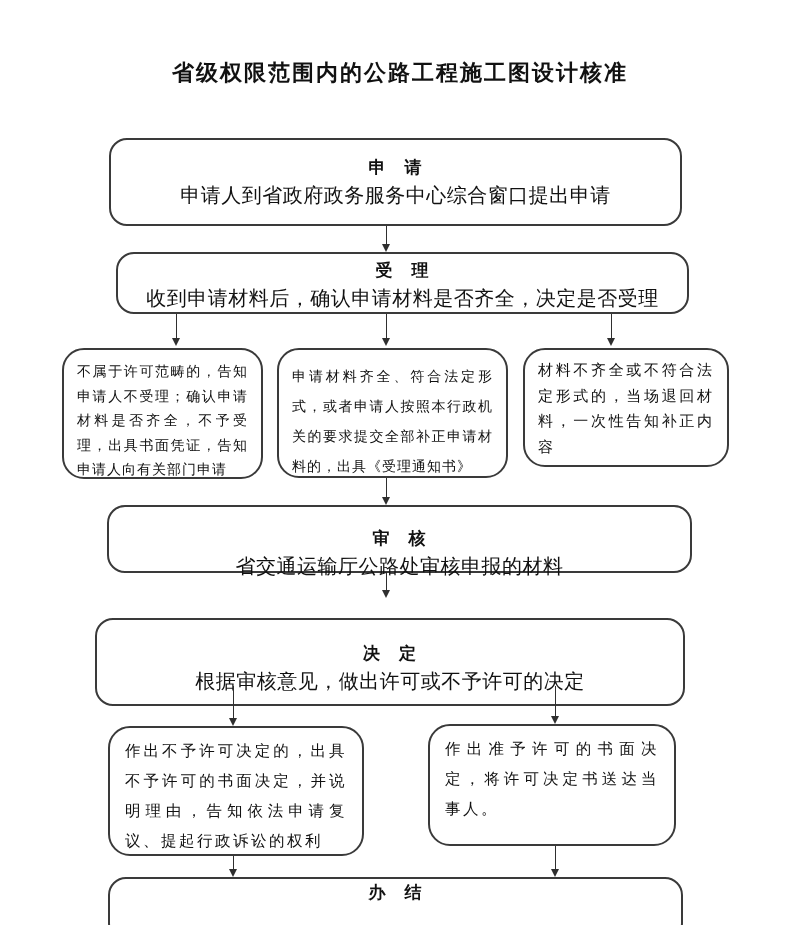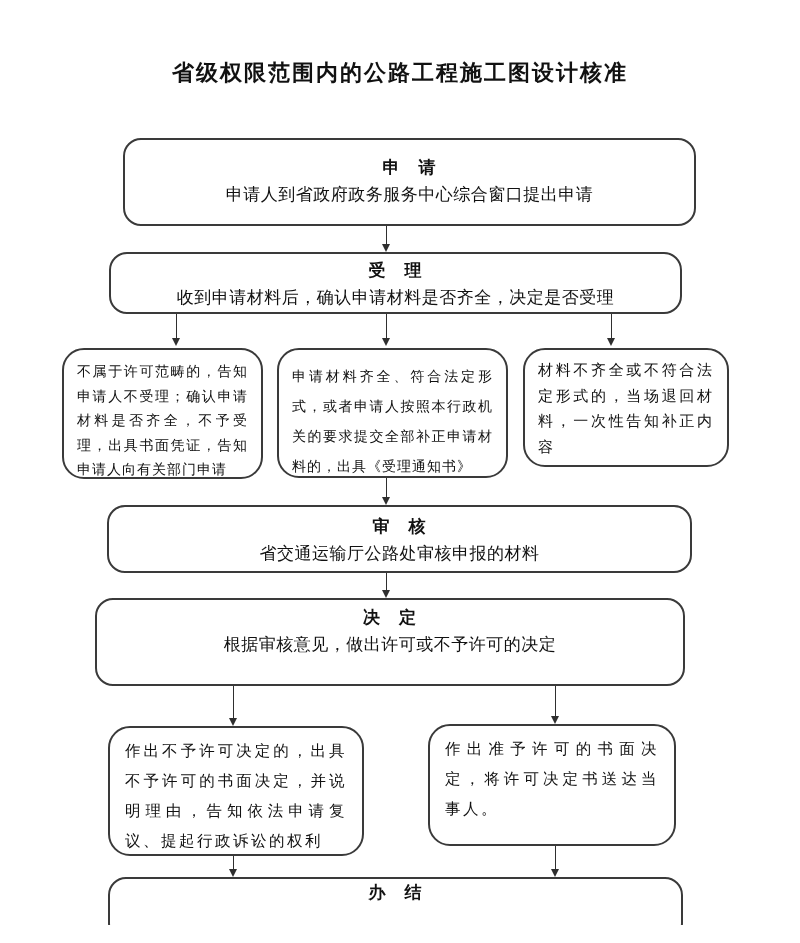--- a/index.html
+++ b/index.html
@@ -6,57 +6,57 @@
   #page{position:relative;width:800px;height:925px;background:var(--color-background,#fff);
         font-family:"Liberation Serif","DejaVu Serif",serif;color:var(--color-text,#111);
         overflow:hidden;}
   .page-title{position:absolute;top:58px;left:0;width:800px;text-align:center;
         font-size:22px;font-weight:bold;letter-spacing:2px;}
   .node{position:absolute;box-sizing:border-box;border:2px solid var(--color-border,#3a3a3a);
         border-radius:18px;background:#fff;}
   .leaf{border-radius:22px;text-align:justify;}
   .titled{text-align:center;}
   .heading{font-size:17px;font-weight:bold;line-height:28px;letter-spacing:1px;}
-  .body-line{font-size:17px;line-height:26px;letter-spacing:0.5px;}
+  .body-line{font-size:20px;line-height:26px;letter-spacing:0.5px;}
   .leaf-text{display:block;}
   .n-apply{padding-top:14px;}
   .n-accept{padding-top:3px;}
-  .n-review{padding-top:6px;}
-  .n-decide{padding-top:4px;}
+  .n-review{padding-top:18px;}
+  .n-decide{padding-top:20px;margin-top:20px;}
   .n-complete{padding-top:0;}
   .n-reject{padding:10px 13px;font-size:14px;line-height:24.5px;letter-spacing:1px;}
   .n-notice{padding:12px 13px;font-size:14px;line-height:30px;letter-spacing:1px;}
   .n-return{padding:8px 13px;font-size:15px;line-height:25.5px;letter-spacing:2px;}
   .n-deny{padding:8px 15px;font-size:15.5px;line-height:30px;letter-spacing:2.5px;}
   .n-grant{padding:8px 15px;font-size:15.5px;line-height:30px;letter-spacing:2.5px;}
   .arrow{position:absolute;width:9px;}
   .arrow .shaft{position:absolute;display:block;left:3.8px;top:0;width:1.5px;
         height:calc(100% - 7px);background:var(--color-arrow,#2f2f2f);}
   .arrow .head{position:absolute;display:block;left:0;bottom:0;width:0;height:0;
         border-left:4.5px solid transparent;border-right:4.5px solid transparent;
         border-top:8px solid var(--color-arrow,#2f2f2f);}
 </style>
 </head>
 <body>
 
 <div id="page" style="--color-border: #3a3a3a; --color-arrow: #2f2f2f; --color-text: #111111; --color-background: #ffffff;">
 
   <div class="page-title">省级权限范围内的公路工程施工图设计核准</div>
 
-  <div class="node titled n-apply" style="left:123px;top:138px;width:573px;height:88px">
+  <div class="node titled n-apply" style="left:109px;top:138px;width:573px;height:88px">
     <div class="heading">申　请</div>
     <div class="body-line">申请人到省政府政务服务中心综合窗口提出申请</div>
   </div>
 
   <div class="arrow" style="left:382px;top:226px;height:26px">
       <i class="shaft"></i>
       <i class="head"></i>
     </div>
 
-  <div class="node titled n-accept" style="left:109px;top:252px;width:573px;height:62px">
+  <div class="node titled n-accept" style="left:116px;top:252px;width:573px;height:62px">
     <div class="heading">受　理</div>
     <div class="body-line">收到申请材料后，确认申请材料是否齐全，决定是否受理</div>
   </div>
 
   <div class="arrow" style="left:172px;top:314px;height:32px">
       <i class="shaft"></i>
       <i class="head"></i>
     </div>
   <div class="arrow" style="left:382px;top:314px;height:32px">
       <i class="shaft"></i>

